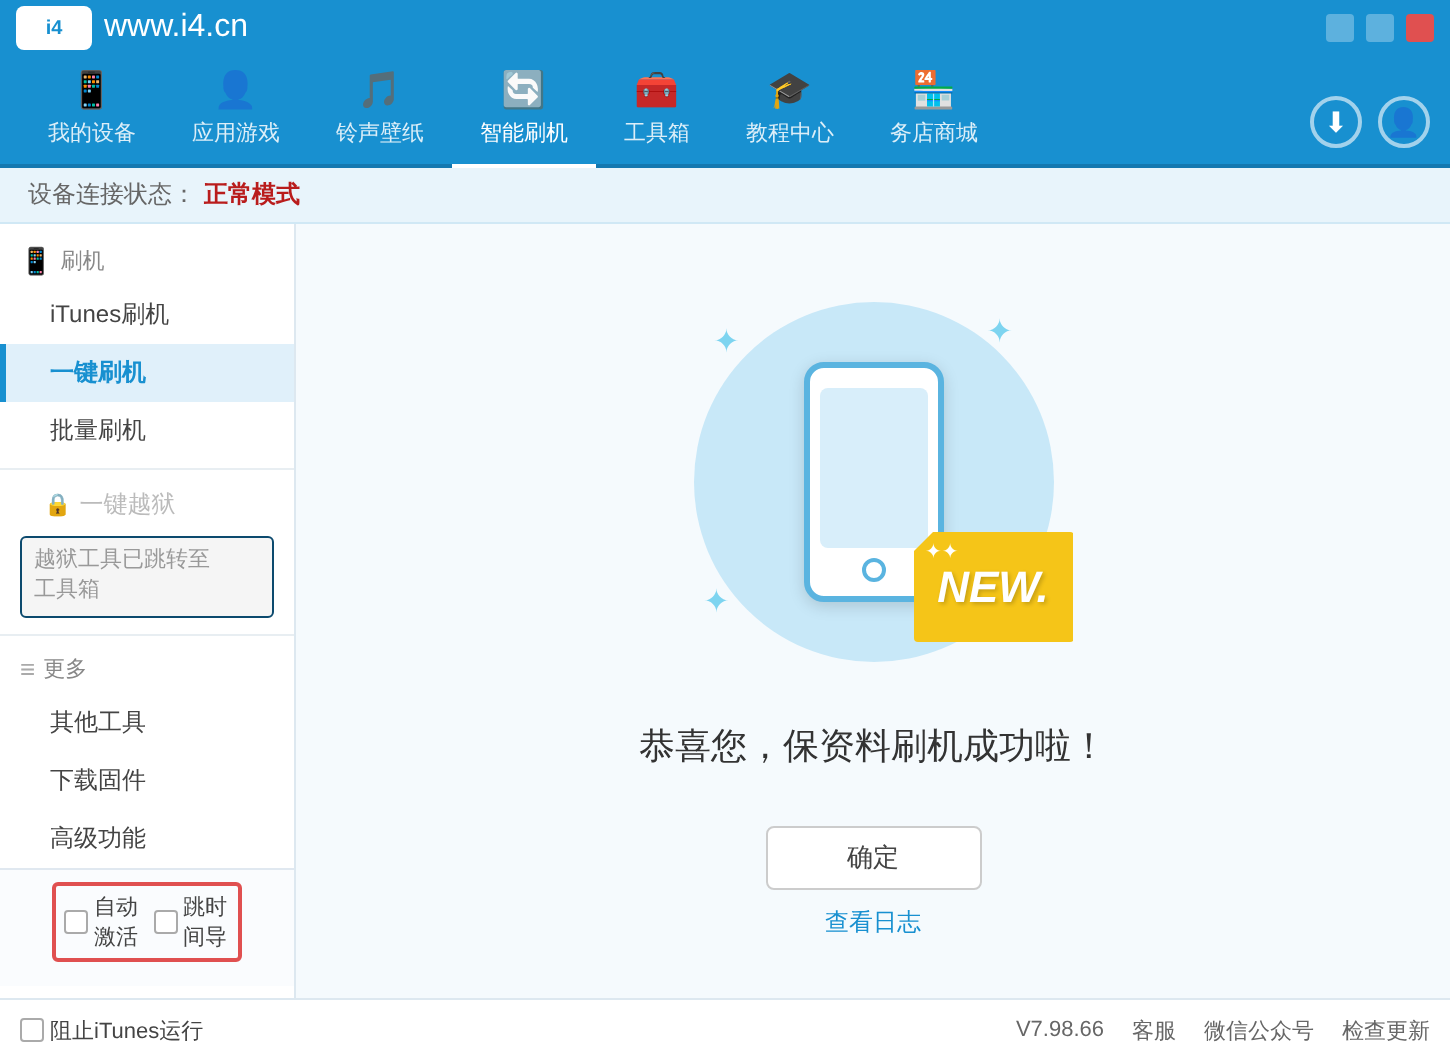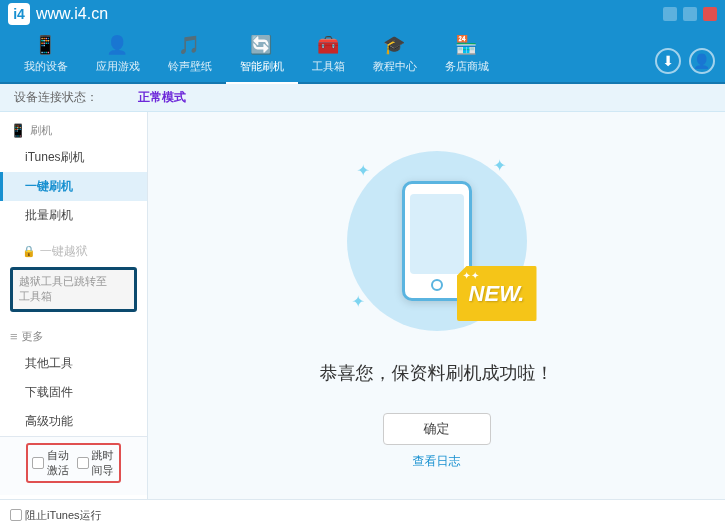--- a/index.html
+++ b/index.html
@@ -8,21 +8,21 @@
     
     .titlebar {
       background: #1890d0;
       height: 28px;
       display: flex;
       align-items: center;
       justify-content: space-between;
       padding: 0 8px;
     }
     .titlebar-left { display: flex; align-items: center; gap: 6px; }
-    .logo-icon { width: 22px; height: 22px; background: #fff; border-radius: 4px; display: flex; align-items: center; justify-content: center; color: #1890d0; font-weight: bold; font-size: 14px; }
+    .logo-icon { width: 38px; height: 22px; background: #fff; border-radius: 4px; display: flex; align-items: center; justify-content: center; color: #1890d0; font-weight: bold; font-size: 10px; }
     .logo-text { color: #fff; font-size: 16px; }
     .titlebar-right { display: flex; gap: 6px; align-items: center; }
     .win-btn { width: 14px; height: 14px; border-radius: 2px; background: rgba(255,255,255,0.3); display: inline-block; cursor: pointer; }
 
     
     .navbar {
       background: #1890d0;
       height: 56px;
       display: flex;
       align-items: flex-end;
@@ -50,24 +50,23 @@
     
     .statusbar {
       background: #e8f4fb;
       height: 28px;
       display: flex;
       align-items: center;
       padding: 0 14px;
       font-size: 12px;
       color: #555;
       border-bottom: 1px solid #d0e8f5;
-      gap: 36px;
     }
     .statusbar-label { color: #666; }
-    .statusbar-value { color: #6d28d9; font-weight: bold; margin-left: 4px; }
+    .statusbar-value { color: #b91c1c; font-weight: bold; margin-left: 4px; }
 
     
     .main-layout {
       display: flex;
       height: calc(527px - 28px - 56px - 28px - 28px);
     }
 
     
     .sidebar {
       width: 148px;
@@ -101,21 +100,21 @@
       padding: 5px 10px 5px 22px;
       color: #bbb;
       font-size: 12px;
       display: flex;
       align-items: center;
       gap: 4px;
     }
     .sidebar-note {
       margin: 2px 10px 4px 10px;
       background: #f5f5f5;
-      border: 3px solid #0c4a6e;
+      border: 1px solid #0c4a6e;
       border-radius: 3px;
       padding: 4px 6px;
       font-size: 11px;
       color: #999;
       line-height: 1.4;
     }
 
     
     .content {
       flex: 1;
@@ -413,13 +412,19 @@
 
 </div>
 
 <div class="bottombar">
   <div class="bottombar-left">
     <label class="checkbox-label">
       <span class="checkbox-box"></span>
       <span>阻止iTunes运行</span>
     </label>
   </div>
+  <div class="bottombar-right">
+    <span>V7.98.66</span>
+    <span class="bottom-link">客服</span>
+    <span class="bottom-link">微信公众号</span>
+    <span class="bottom-link">检查更新</span>
+  </div>
 </div>
 
 </body></html>

